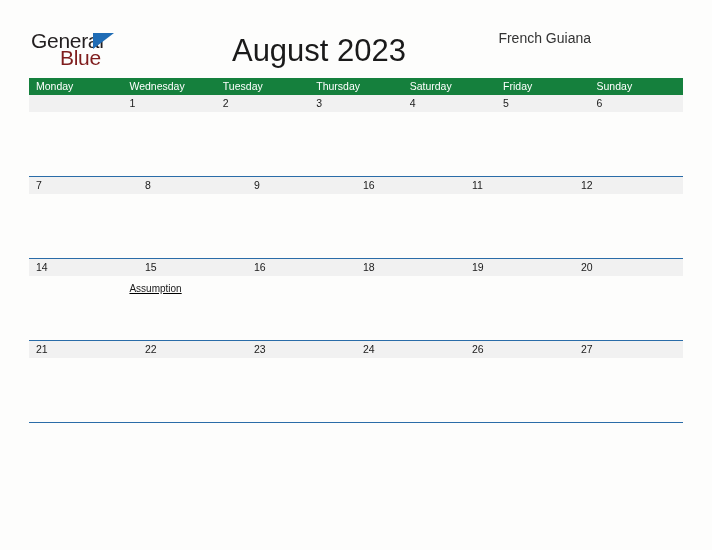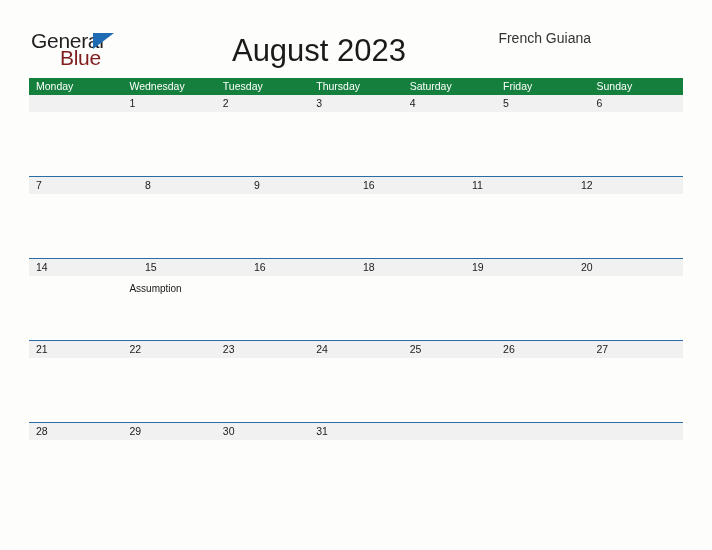--- a/index.html
+++ b/index.html
@@ -127,20 +127,21 @@
   .event-band {
     display: flex;
     height: 64px;
     background: #fdfdfc;
   }
   .event-cell {
     flex: 1 1 0;
     padding-left: 7px;
     padding-top: 2px;
     box-sizing: border-box;
+    text-decoration: underline;
   }
   .event-text {
     font-size: 10px;
     line-height: 13px;
     color: #1a1a1a;
     word-wrap: break-word;
   }
 </style>
 </head>
 <body>
@@ -233,45 +234,35 @@
         <div class="event-cell"><span class="event-text"></span></div>
       </div>
     </div>
 
     <div class="week-row">
       <div class="date-band">
         <div class="date-cell-num">21</div>
         <div class="date-cell-num">22</div>
         <div class="date-cell-num">23</div>
         <div class="date-cell-num">24</div>
-        <div class="date-cell-num">25</div>
         <div class="date-cell-num">26</div>
         <div class="date-cell-num">27</div>
       </div>
       <div class="event-band">
         <div class="event-cell"><span class="event-text"></span></div>
         <div class="event-cell"><span class="event-text"></span></div>
         <div class="event-cell"><span class="event-text"></span></div>
         <div class="event-cell"><span class="event-text"></span></div>
         <div class="event-cell"><span class="event-text"></span></div>
         <div class="event-cell"><span class="event-text"></span></div>
         <div class="event-cell"><span class="event-text"></span></div>
       </div>
     </div>
 
     <div class="week-row">
-      <div class="date-band">
-        <div class="date-cell-num">28</div>
-        <div class="date-cell-num">29</div>
-        <div class="date-cell-num">30</div>
-        <div class="date-cell-num">31</div>
-        <div class="date-cell-num"></div>
-        <div class="date-cell-num"></div>
-        <div class="date-cell-num"></div>
-      </div>
       <div class="event-band">
         <div class="event-cell"><span class="event-text"></span></div>
         <div class="event-cell"><span class="event-text"></span></div>
         <div class="event-cell"><span class="event-text"></span></div>
         <div class="event-cell"><span class="event-text"></span></div>
         <div class="event-cell"><span class="event-text"></span></div>
         <div class="event-cell"><span class="event-text"></span></div>
         <div class="event-cell"><span class="event-text"></span></div>
       </div>
     </div>

